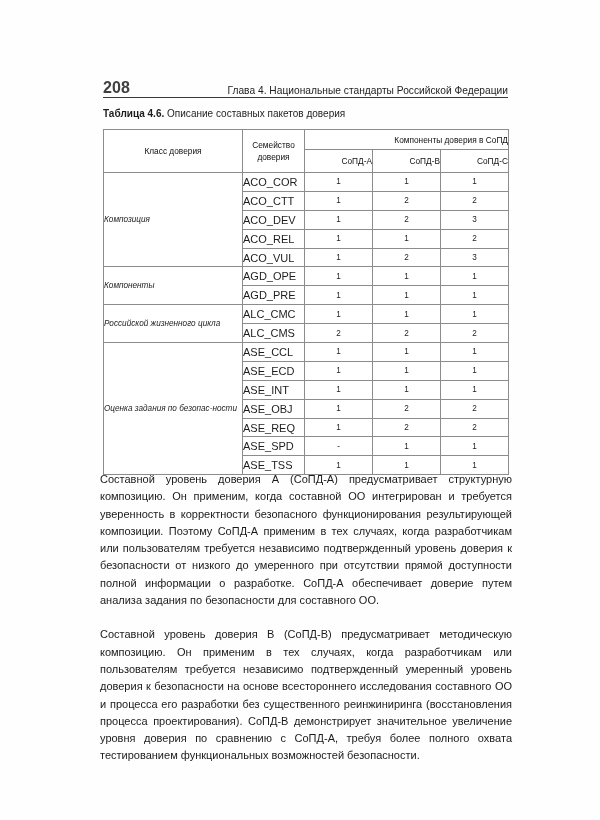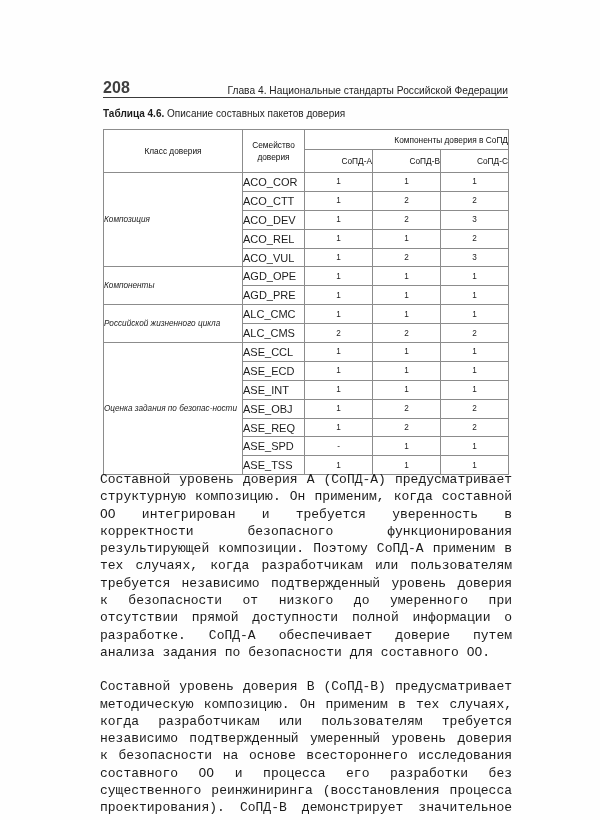--- a/index.html
+++ b/index.html
@@ -160,22 +160,22 @@
 
   
   .body-text {
     position: absolute;
     left: 100px;
     top: 471px;
     width: 412px;
   }
   .body-text p {
     margin: 0 0 2px 0;
-    font-family: Liberation Mono, monospace;
-    font-size: 13px;
+    font-family: Liberation Sans, sans-serif;
+    font-size: 11px;
     line-height: 17.3px;
     color: #1a1a1a;
     text-align: justify;
     text-justify: inter-word;
     hyphens: manual;
   }
   .body-text p + p { margin-top: 17px; }
 </style>
 </head>
 <body>

